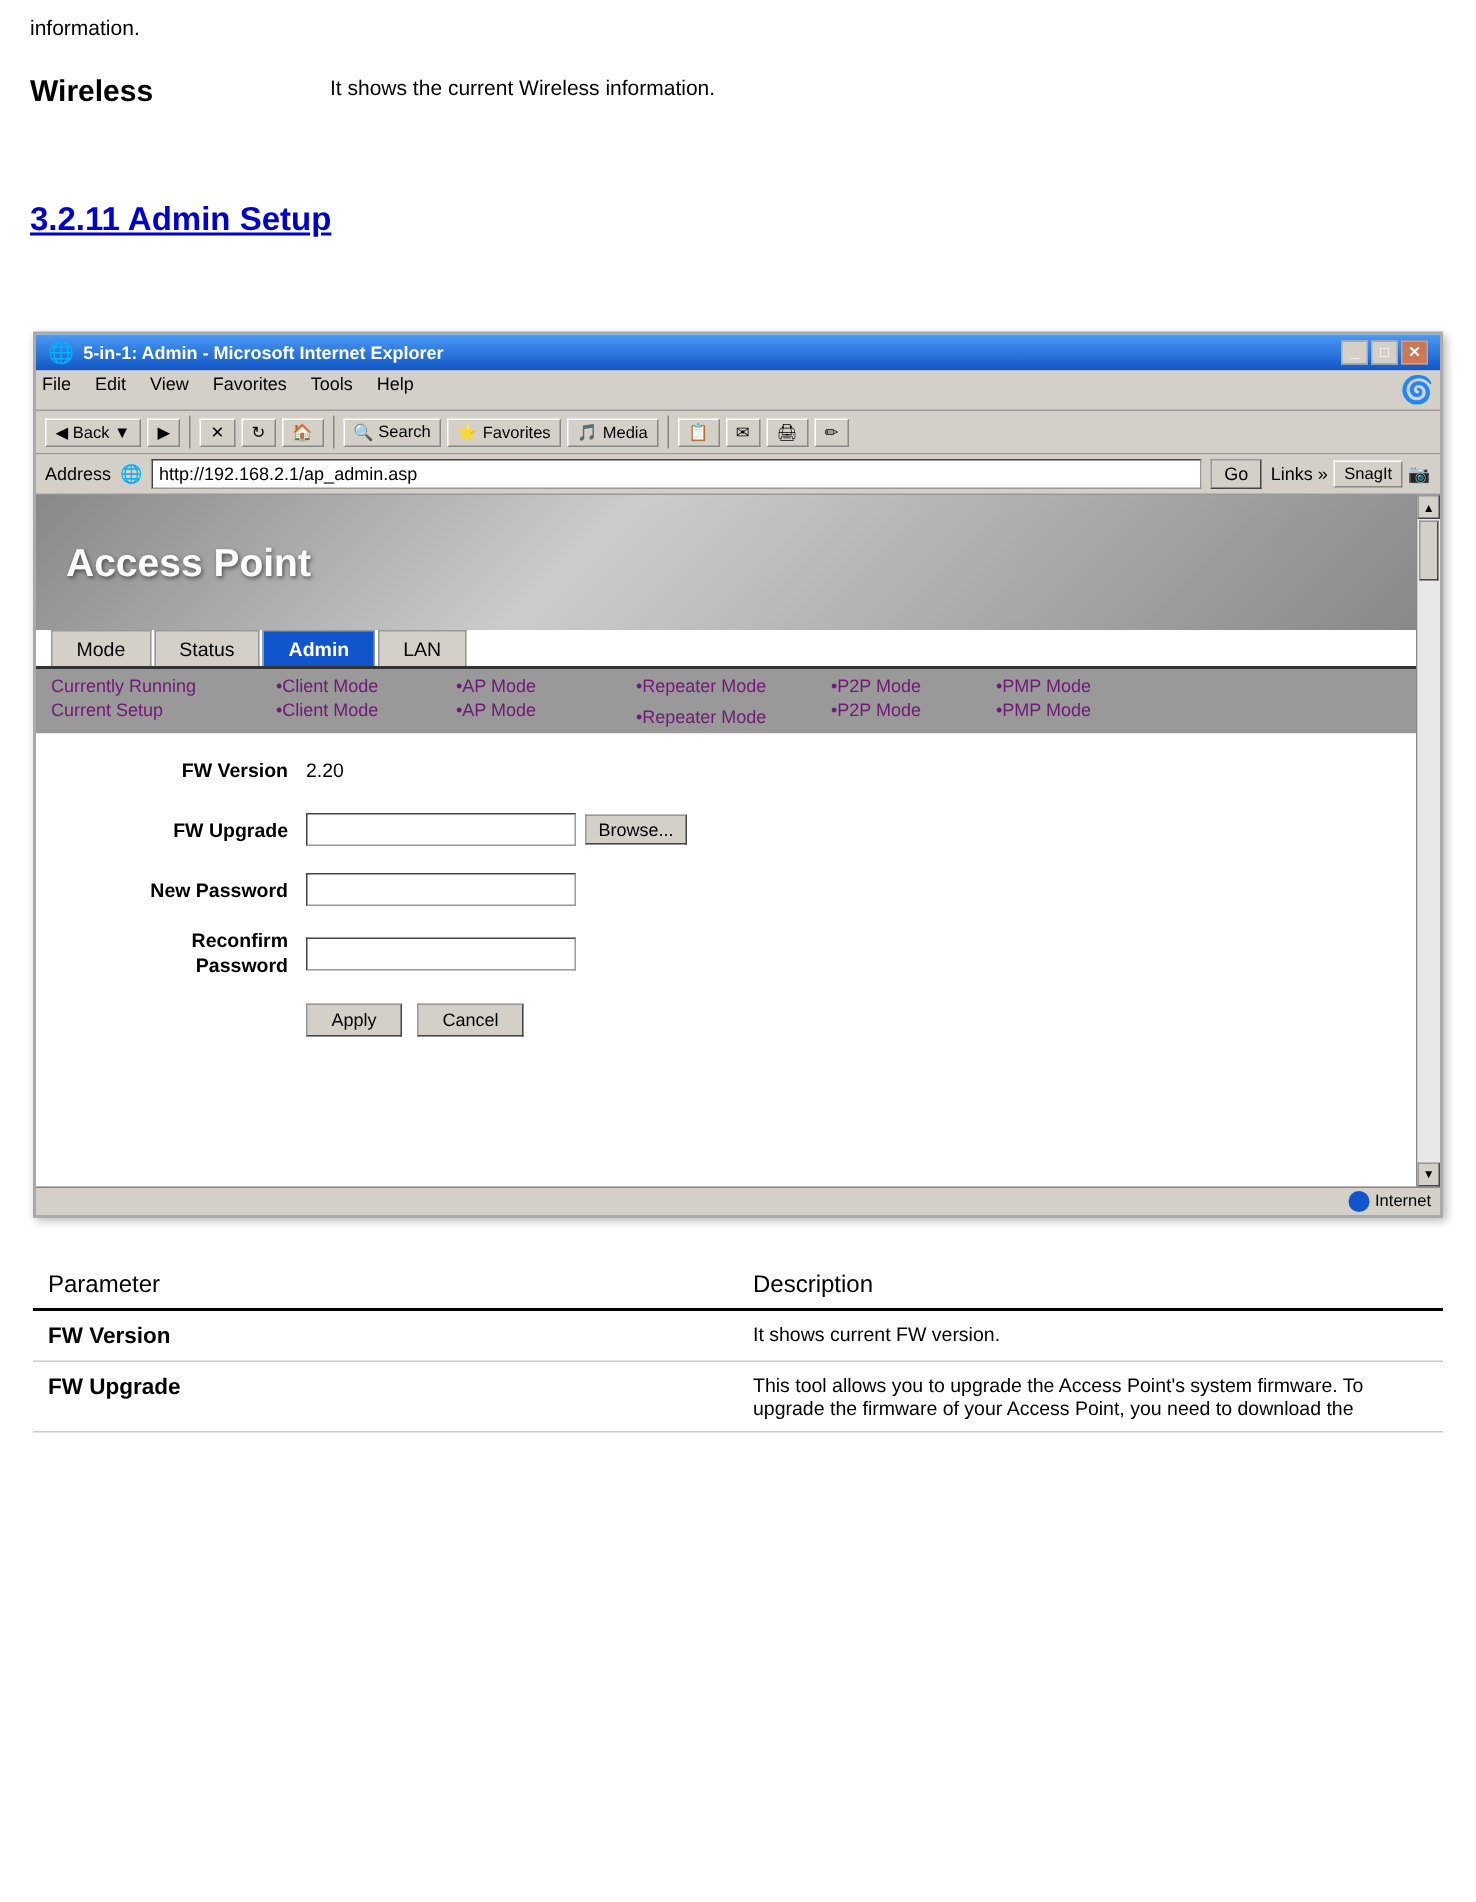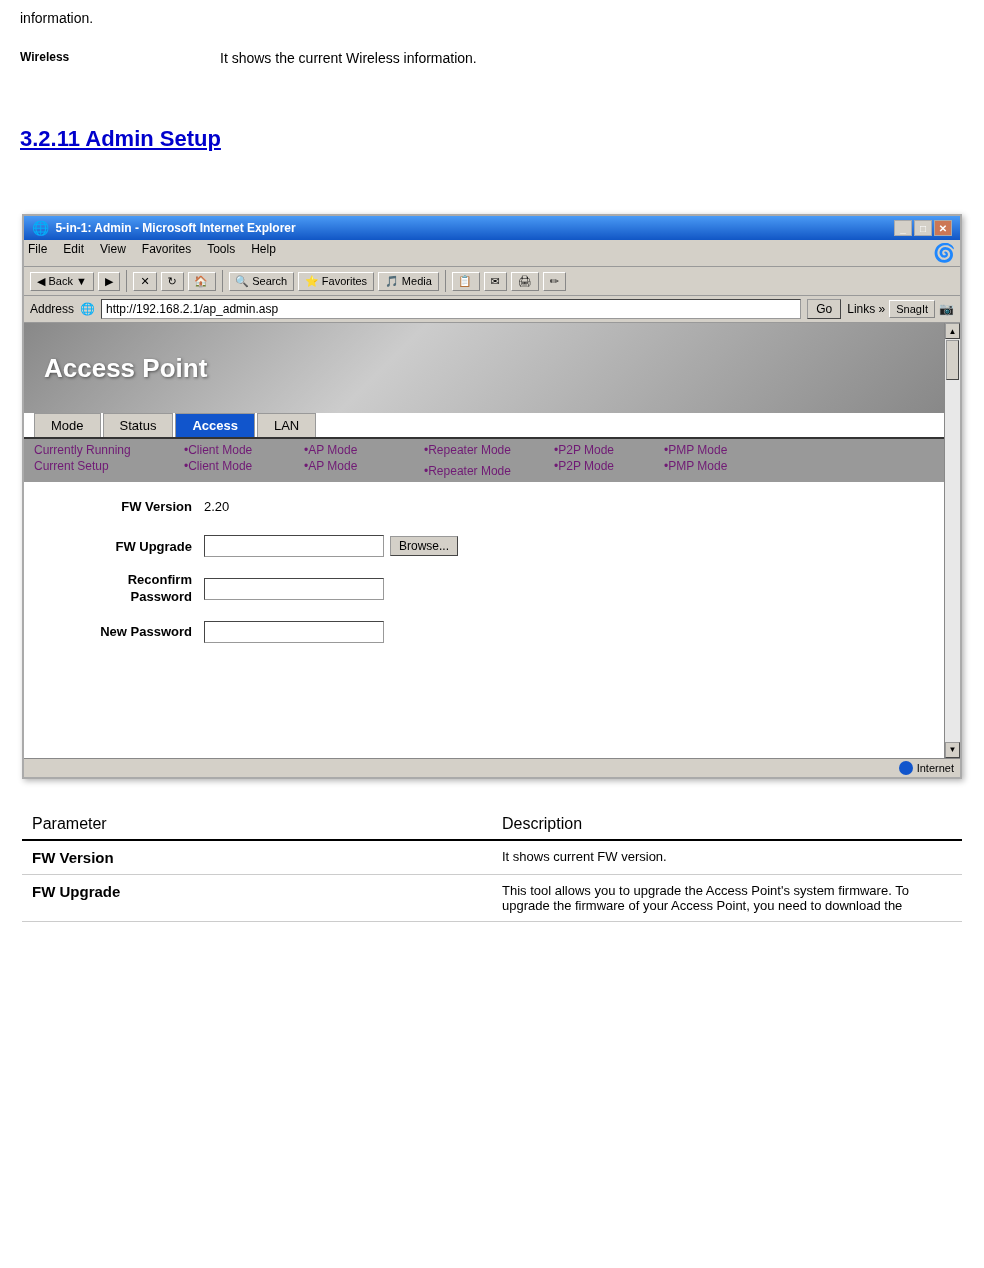--- a/index.html
+++ b/index.html
@@ -21,21 +21,21 @@
     }
 
     .wireless-row {
       display: flex;
       gap: 40px;
       margin-bottom: 60px;
     }
 
     .wireless-label {
       font-weight: bold;
-      font-size: 12px;
+      font-size: 20px;
       min-width: 160px;
     }
 
     .wireless-desc {
       font-size: 14px;
     }
 
     .section-heading {
       color: #0000cc;
       font-size: 22px;
@@ -435,21 +435,21 @@
     <div class="content-with-scroll">
       <div class="main-content">
 
         <div class="ap-header">
           <span class="ap-header-title">Access Point</span>
         </div>
 
         <div class="tabs-bar">
           <div class="tab">Mode</div>
           <div class="tab">Status</div>
-          <div class="tab active">Access</div>
+          <div class="tab active">Admin</div>
           <div class="tab">LAN</div>
         </div>
 
         <div class="status-rows">
           <div style="display:flex;gap:20px;width:100%;">
             <div style="display:flex;flex-direction:column;gap:2px;min-width:130px;">
               <span>Currently Running</span>
               <span>Current Setup</span>
             </div>
             <div style="display:flex;flex-direction:column;gap:2px;min-width:100px;">
@@ -483,29 +483,33 @@
               <span style="font-size:13px;">2.20</span>
             </div>
 
             <div class="form-row">
               <div class="form-label">FW Upgrade</div>
               <input class="form-input" type="text" style="">
               <button class="browse-btn">Browse...</button>
             </div>
 
             <div class="form-row">
+              <div class="form-label">New Password</div>
+              <input class="form-input" type="password" style="">
+            </div>
+
+            <div class="form-row">
               <div class="form-label" style="font-weight:bold;font-size:13px;text-align:right;padding-right:12px;line-height:1.3;">Reconfirm<br>Password</div>
               <input class="form-input" type="password" style="">
             </div>
 
-            <div class="form-row">
-              <div class="form-label">New Password</div>
-              <input class="form-input" type="password" style="">
-            </div>
-
+            <div class="action-row">
+              <button class="apply-btn">Apply</button>
+              <button class="cancel-btn">Cancel</button>
+            </div>
           </div>
         </div>
 
         <div style="height:80px;"></div>
 
       </div>
 
       <div style="width:16px;background:#d4d0c8;border-left:1px solid #888;display:flex;flex-direction:column;">
         <div style="height:16px;background:#d4d0c8;border:1px outset #999;display:flex;align-items:center;justify-content:center;font-size:8px;cursor:pointer;">▲</div>
         <div style="flex:1;background:#e8e8e8;">

